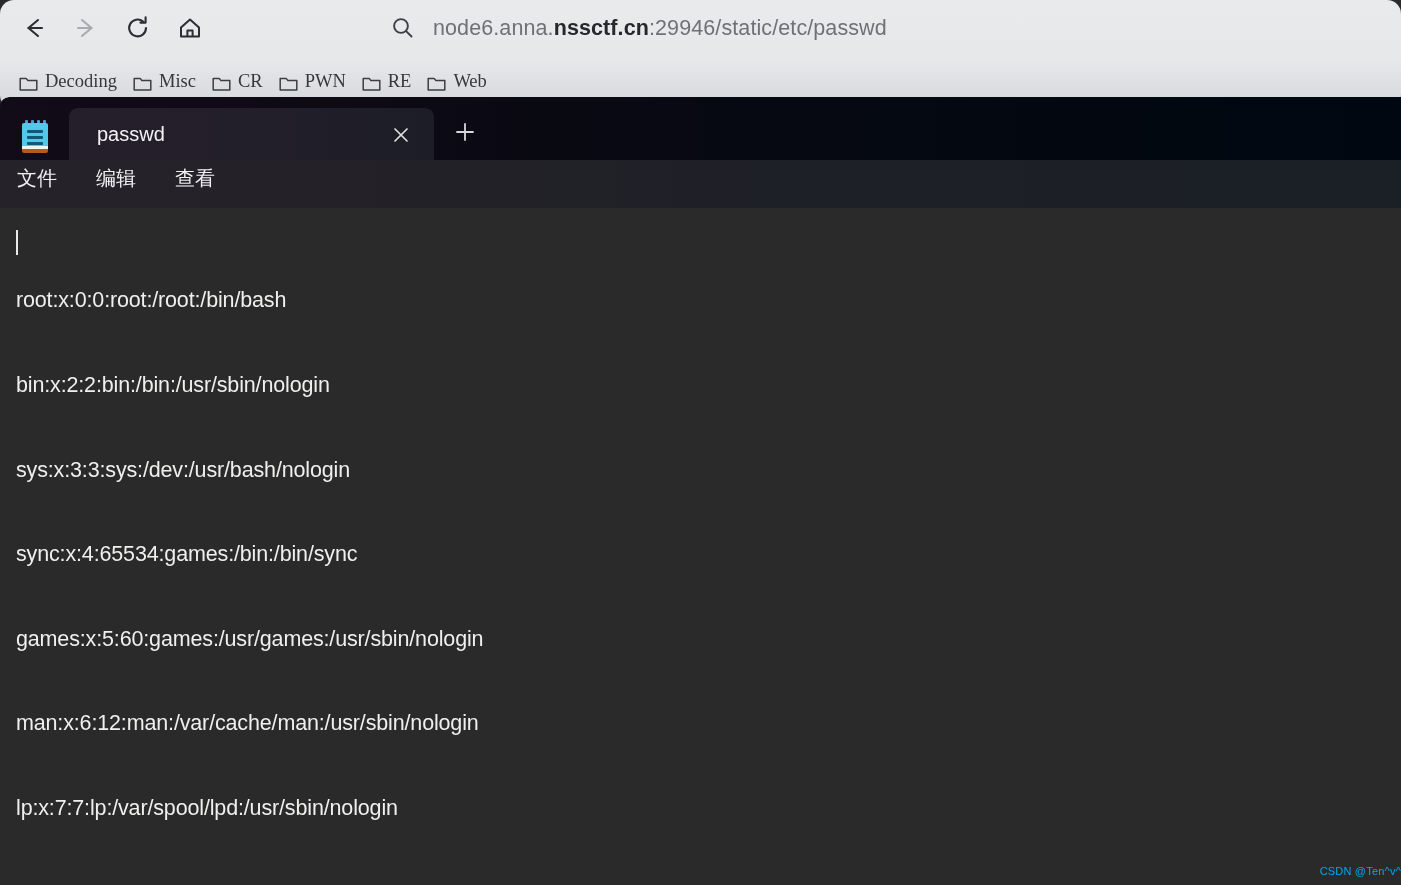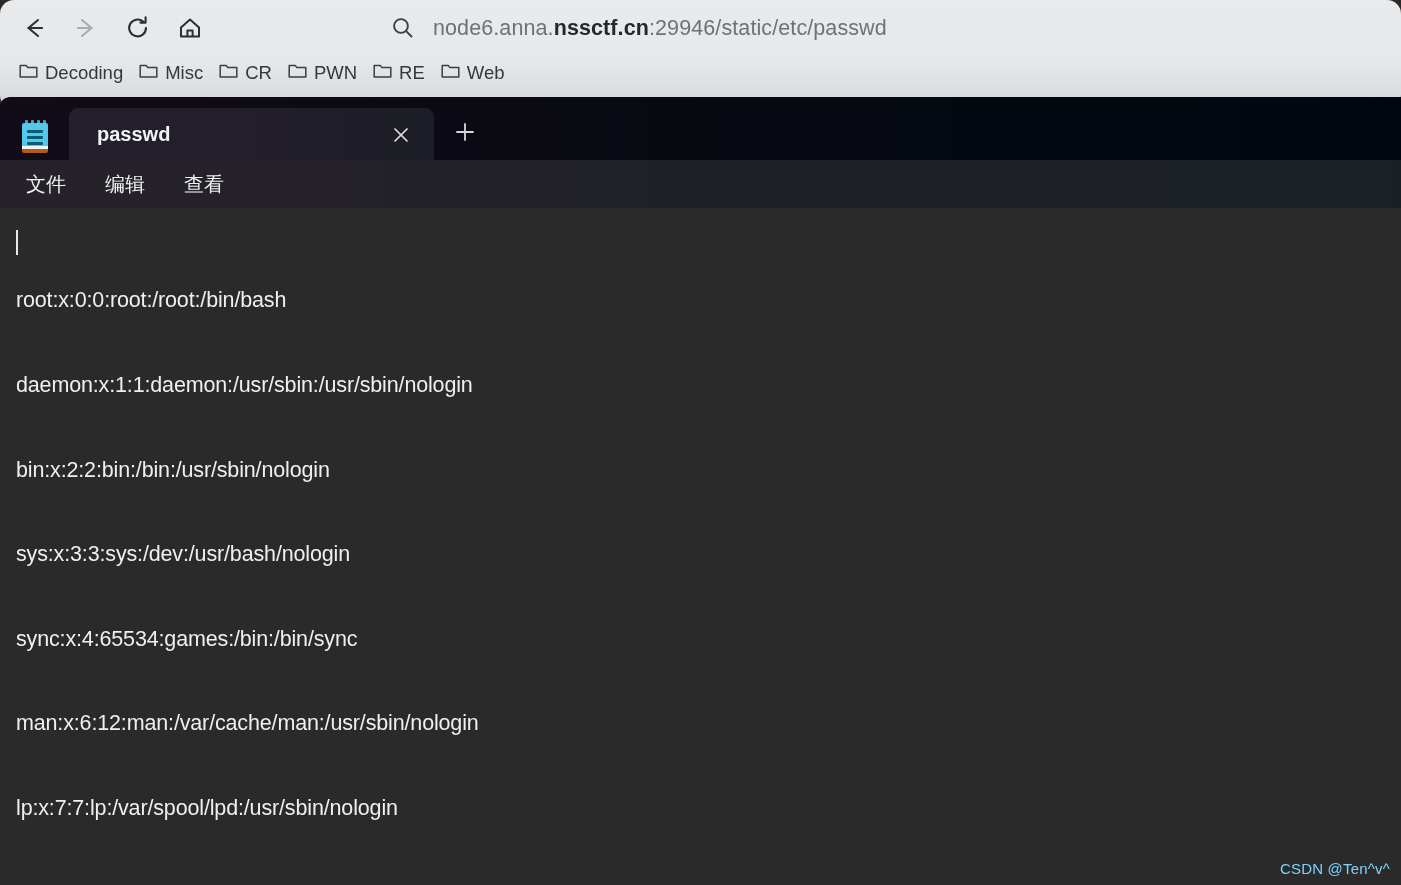--- a/index.html
+++ b/index.html
@@ -74,25 +74,26 @@
     left: 0; top: 56px;
     width: 1401px;
     height: 41px;
     display: flex;
     align-items: center;
     padding-left: 12px;
   }
 
   .bookmark {
     display: flex;
-    align-items: flex-start;
+    align-items: flex-end;
     height: 30px;
     padding: 0 7px;
     border-radius: 4px;
     margin-right: 2px;
+    font-family: Liberation Serif, serif;
   }
 
   .bookmark .folder-icon { margin-right: 7px; display: flex; }
 
   .bookmark .bm-label {
     font-size: 18.5px;
     color: #35383b;
     white-space: nowrap;
   }
 
@@ -172,21 +173,21 @@
     background: linear-gradient(to right, #241f2b 0%, #231f2a 45%, #1c1d26 100%);
     border-top-left-radius: 9px;
     border-top-right-radius: 9px;
     display: flex;
     align-items: center;
   }
 
   .tab-title {
     margin-left: 28px;
     font-size: 20px;
-    font-weight: 700;
+    font-weight: 400;
     color: #f2f2f4;
   }
 
   .tab-close {
     position: absolute;
     right: 18px; top: 12px;
     width: 30px; height: 30px;
     display: flex;
     align-items: center;
     justify-content: center;
@@ -203,22 +204,22 @@
     border-radius: 4px;
   }
 
   
   .menubar {
     position: relative;
     width: 1401px;
     height: 48px;
     background: linear-gradient(to right, #262229 0%, #242128 25%, #1d2027 60%, #1b2026 100%);
     display: flex;
-    align-items: center;
-    padding-left: 14px;
+    align-items: flex-start;
+    padding-left: 5px;
   }
 
   .menu-item {
     font-size: 20px;
     color: #f0f0f2;
     padding: 5px 12px;
     border-radius: 4px;
     margin-right: 15px;
     white-space: nowrap;
   }
@@ -247,23 +248,23 @@
   .caret {
     position: absolute;
     left: 16px; top: 22px;
     width: 1.5px;
     height: 25px;
     background: #e8e8e8;
   }
 
   .watermark {
     position: absolute;
-    right: 11px; bottom: 8px;
-    font-size: 15px;
-    color: #7dd3fc;
+    right: 0; bottom: 8px;
+    font-size: 11px;
+    color: #0ea5e9;
     letter-spacing: 0.2px;
   }
 </style>
 </head>
 <body>
 
 <div class="browser-chrome">
 
   <div class="toolbar-row">
 
@@ -400,24 +401,24 @@
   <div class="menubar">
     <div class="menu-item">文件</div>
     <div class="menu-item">编辑</div>
     <div class="menu-item">查看</div>
   </div>
 
   <div class="editor">
     <div class="caret"></div>
     <div class="editor-lines">
       <span class="ln">root:x:0:0:root:/root:/bin/bash</span>
-      <span class="ln">daemon:x:1:1:daemon:/usr/sbin:/usr/sbin/nologin</span>
       <span class="ln">bin:x:2:2:bin:/bin:/usr/sbin/nologin</span>
       <span class="ln">sys:x:3:3:sys:/dev:/usr/bash/nologin</span>
       <span class="ln">sync:x:4:65534:games:/bin:/bin/sync</span>
+      <span class="ln">games:x:5:60:games:/usr/games:/usr/sbin/nologin</span>
       <span class="ln">man:x:6:12:man:/var/cache/man:/usr/sbin/nologin</span>
       <span class="ln">lp:x:7:7:lp:/var/spool/lpd:/usr/sbin/nologin</span>
       
       
       
       
       
       
       
       

